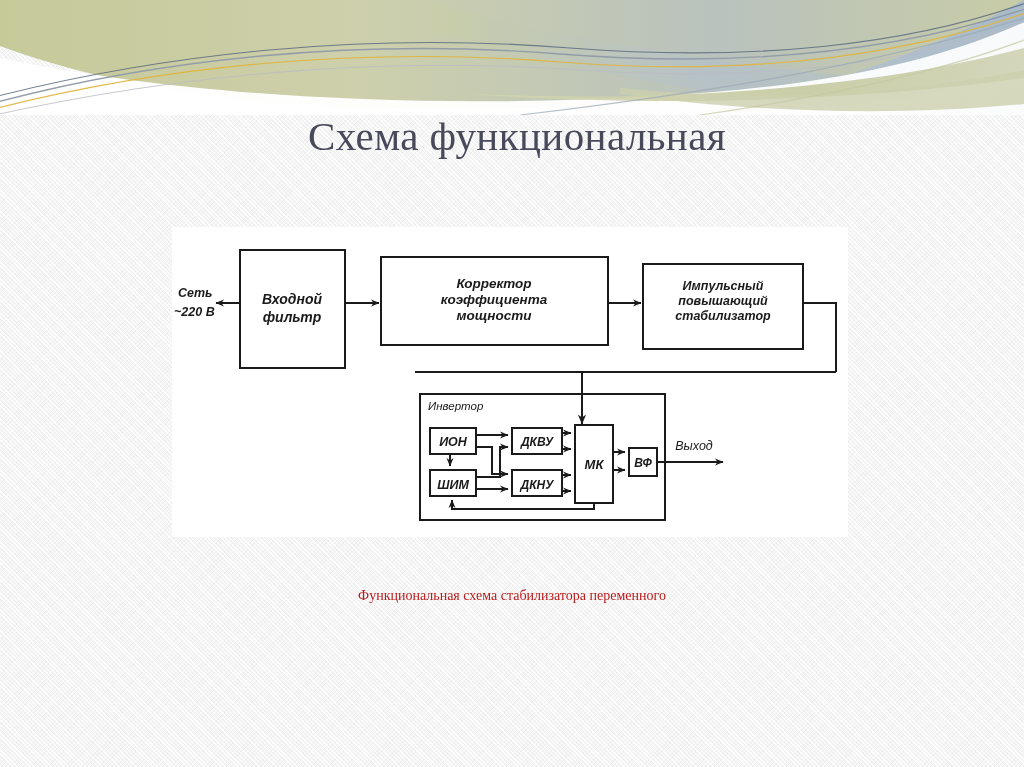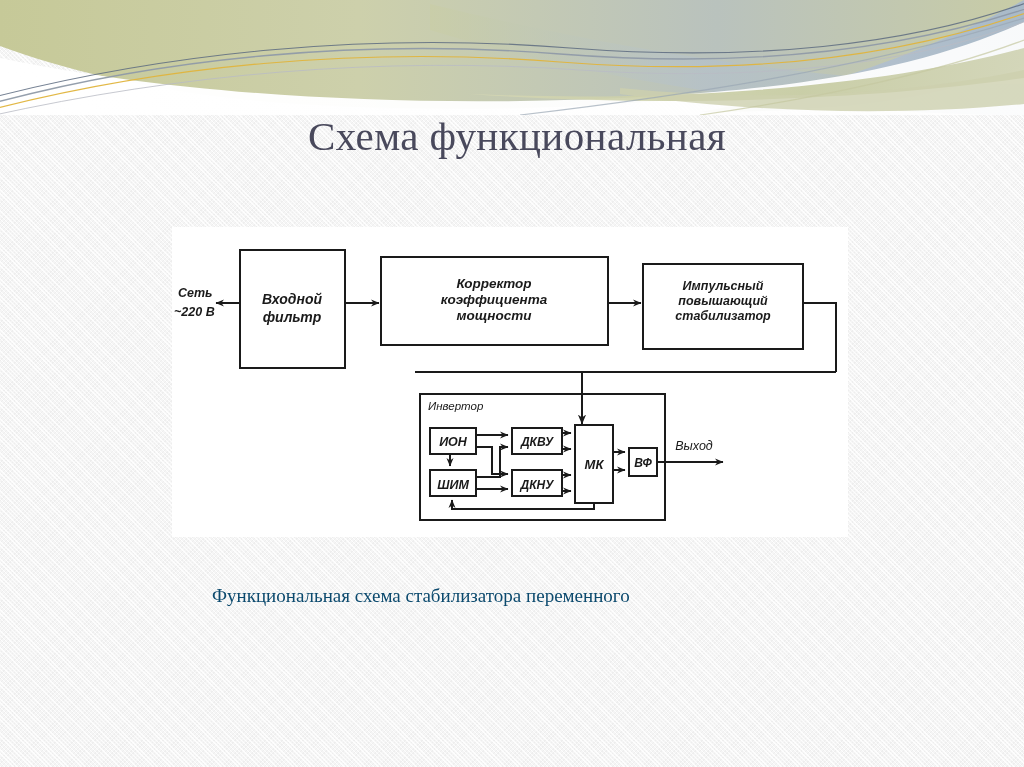--- a/index.html
+++ b/index.html
@@ -57,25 +57,26 @@
     width: 676px;
     height: 310px;
     background: #ffffff;
     z-index: 2;
   }
   .caption {
     position: absolute;
     left: 212px;
     top: 582px;
     width: 600px;
+    text-align: center;
     z-index: 3;
     font-family: "Liberation Serif", "DejaVu Serif", serif;
-    font-size: 19px;
+    font-size: 14px;
     line-height: 28px;
-    color: #0c4a6e;
+    color: #b91c1c;
   }
   .diagram {
     position: absolute;
     left: 0;
     top: 0;
     z-index: 3;
   }
   
   svg text {
     font-family: "Liberation Sans", "DejaVu Sans", sans-serif;

